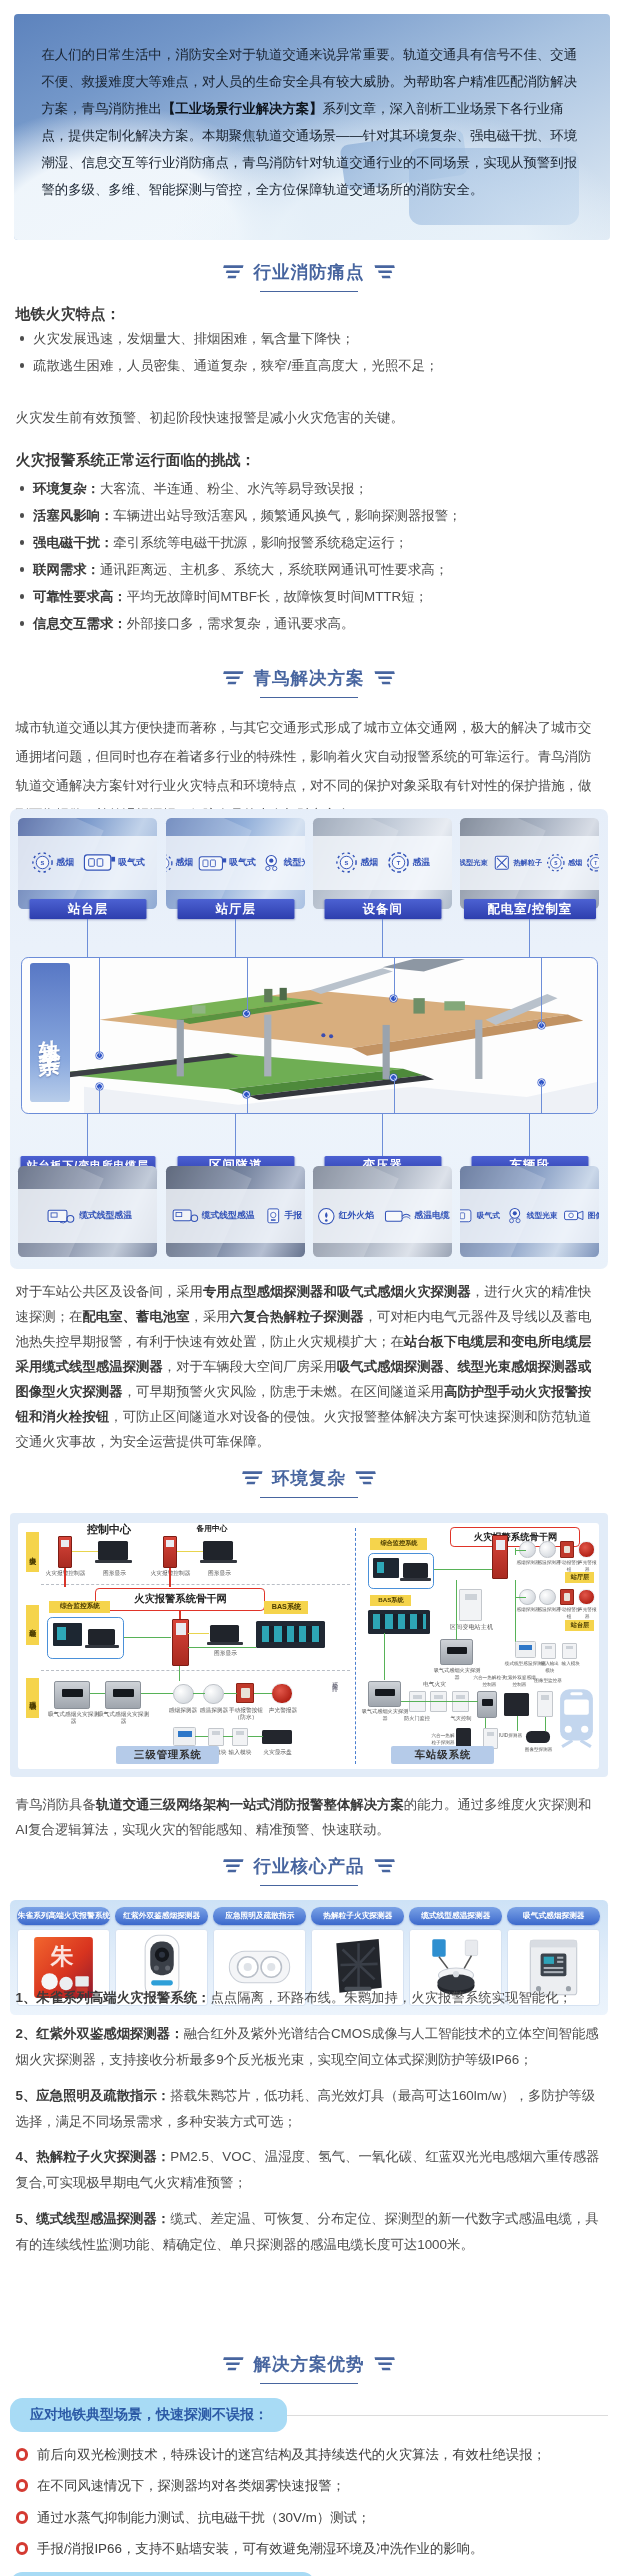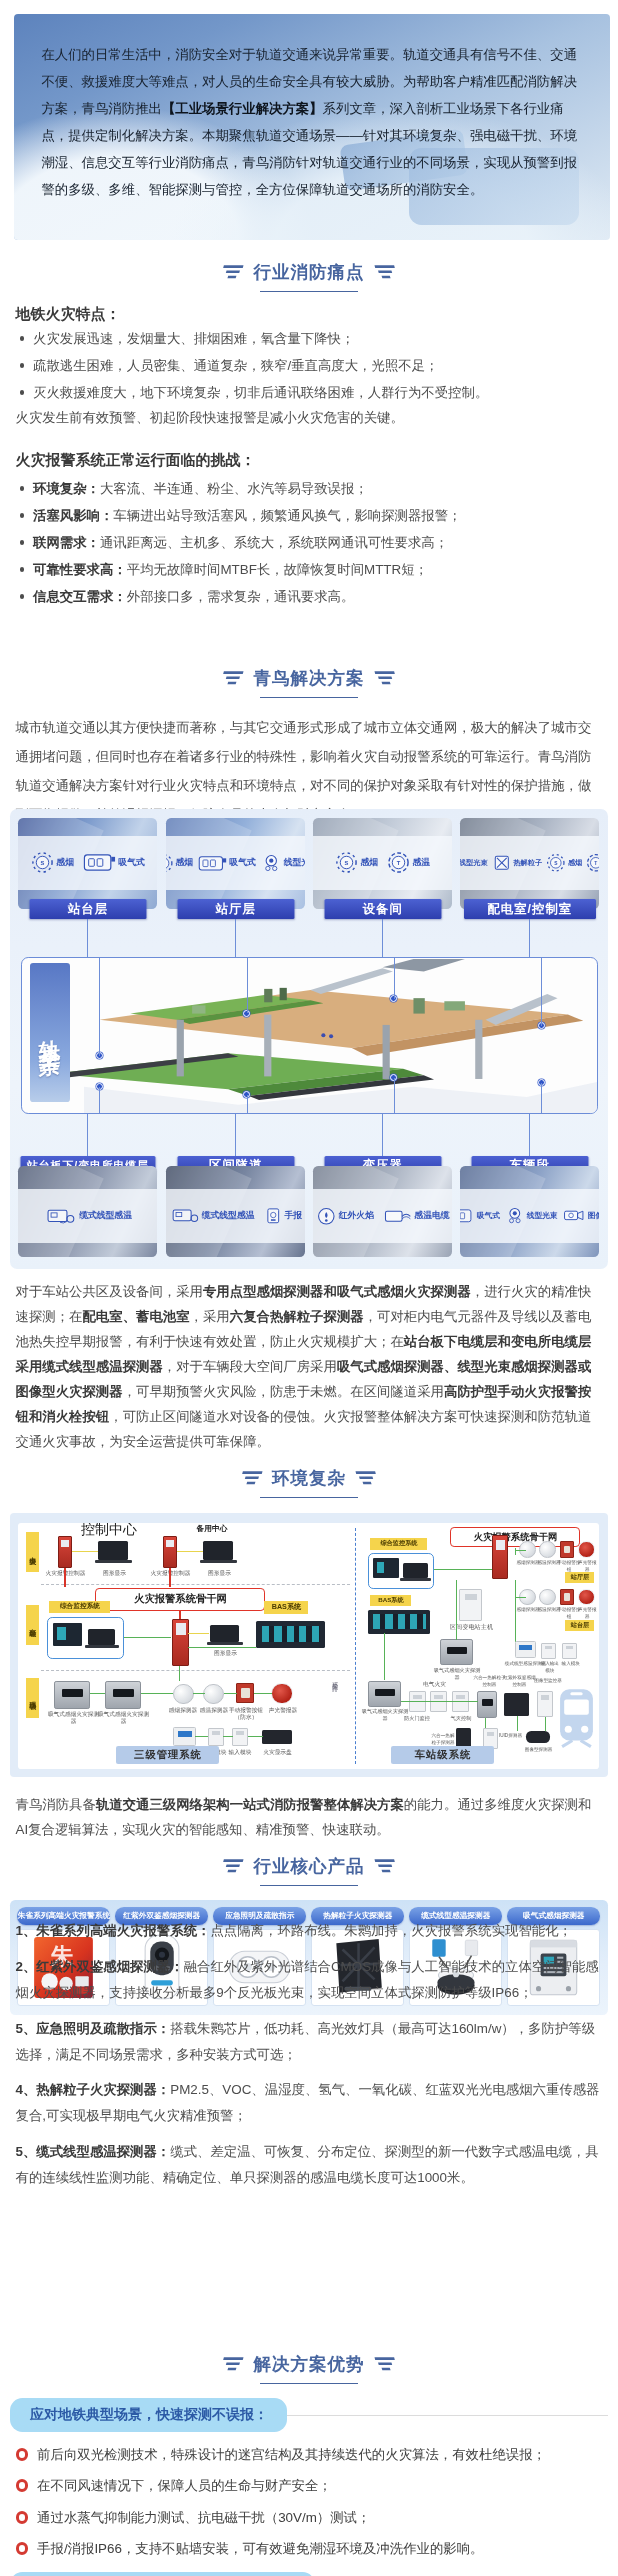--- a/index.html
+++ b/index.html
@@ -155,27 +155,27 @@
         </svg>
       </span>
   </div>
   <div class="sec-underline"></div>
 </div>
 
 <div class="abs h2" style="top:305px">地铁火灾特点：</div>
 <div class="abs blist" style="top:325px">
   <div class="li">火灾发展迅速，发烟量大、排烟困难，氧含量下降快；</div>
   <div class="li">疏散逃生困难，人员密集、通道复杂，狭窄/垂直高度大，光照不足；</div>
-  <div class="li">灭火救援难度大，地下环境复杂，切非后通讯联络困难，人群行为不受控制。</div>
 </div>
 <div class="abs para" style="top:405px">火灾发生前有效预警、初起阶段快速报警是减小火灾危害的关键。</div>
 <div class="abs h2" style="top:451px">火灾报警系统正常运行面临的挑战：</div>
 <div class="abs blist" style="top:475px">
   <div class="li" style="line-height:27px"><b>环境复杂：</b><span>大客流、半连通、粉尘、水汽等易导致误报；</span></div>
   <div class="li" style="line-height:27px"><b>活塞风影响：</b><span>车辆进出站导致活塞风，频繁通风换气，影响探测器报警；</span></div>
+  <div class="li" style="line-height:27px"><b>强电磁干扰：</b><span>牵引系统等电磁干扰源，影响报警系统稳定运行；</span></div>
   <div class="li" style="line-height:27px"><b>联网需求：</b><span>通讯距离远、主机多、系统大，系统联网通讯可性要求高；</span></div>
   <div class="li" style="line-height:27px"><b>可靠性要求高：</b><span>平均无故障时间MTBF长，故障恢复时间MTTR短；</span></div>
   <div class="li" style="line-height:27px"><b>信息交互需求：</b><span>外部接口多，需求复杂，通讯要求高。</span></div>
 </div>
 
 <div class="abs sec" style="top:666px">
   <div class="sec-row">
     <span class="deco">
         <svg width="25" height="15.5" viewBox="0 0 48 30">
           <g stroke="#47659f" stroke-width="5" transform="skewX(-16)">
@@ -504,21 +504,21 @@
   <div class="sec-underline"></div>
 </div>
 
 <div class="abs arch-panel">
  <div class="arch-inner">
 
   <div class="tag-y" style="left:7.2px; top:9.3px; width:13.4px; height:40px; font-size:6.7px; writing-mode:vertical-rl; letter-spacing:1px">中央级</div>
   <div class="tag-y" style="left:7.2px; top:82px; width:13.4px; height:40px; font-size:6.7px; writing-mode:vertical-rl; letter-spacing:1px">车站级</div>
   <div class="tag-y" style="left:7.2px; top:155px; width:13.4px; height:40px; font-size:6.7px; writing-mode:vertical-rl; letter-spacing:1px">现场级</div>
 
-  <div class="lbl" style="left:62px; top:3.1px; width:57px; font-size:14px; font-weight:normal; color:#222">控制中心</div>
+  <div class="lbl" style="left:62px; top:3.1px; width:57px; font-size:11px; font-weight:bold; color:#222">控制中心</div>
   <div class="lbl" style="left:165px; top:3.1px; width:57px; font-size:7.7px; font-weight:bold; color:#222">备用中心</div>
   <div class="cab" style="left:40px; top:13.4px; width:13.4px; height:32px"></div>
   <div class="lbl" style="left:26px; top:47px; width:42px">火灾报警控制器</div>
   <div class="yh" style="left:54px; top:28px; width:27px"></div>
   <div class="laptop" style="left:80px; top:18.5px; width:30px; height:18.5px"></div>
   <div class="lbl" style="left:78px; top:47px; width:36px">图形显示</div>
   <div class="cab" style="left:145px; top:13.4px; width:13.4px; height:32px"></div>
   <div class="lbl" style="left:131px; top:47px; width:42px">火灾报警控制器</div>
   <div class="yh" style="left:159px; top:28px; width:27px"></div>
   <div class="laptop" style="left:185px; top:18.5px; width:30px; height:18.5px"></div>
@@ -784,21 +784,21 @@
             <rect x="36" y="62" width="38" height="4"></rect>
             <rect x="36" y="70" width="38" height="4"></rect>
           </g>
         <circle cx="26" cy="104" r="5 " fill="#9aa1a9"></circle>
           <circle cx="84" cy="104" r="5" fill="#9aa1a9"></circle>
       </svg>
     </div>
   </div>
 </div>
 
-<div class="abs plist" style="top:1918px">
+<div class="abs plist" style="top:1985px">
   <div class="pitem"><b>1、朱雀系列高端火灾报警系统：</b><span>点点隔离，环路布线。朱鹮加持，火灾报警系统实现智能化；</span></div>
   <div class="pitem"><b>2、红紫外双鉴感烟探测器：</b><span>融合红外及紫外光谱结合CMOS成像与人工智能技术的立体空间智能感烟火灾探测器，支持接收分析最多9个反光板光束，实现空间立体式探测防护等级IP66；</span></div>
   <div class="pitem"><b>5、应急照明及疏散指示：</b><span>搭载朱鹮芯片，低功耗、高光效灯具（最高可达160lm/w），多防护等级选择，满足不同场景需求，多种安装方式可选；</span></div>
   <div class="pitem"><b>4、热解粒子火灾探测器：</b><span>PM2.5、VOC、温湿度、氢气、一氧化碳、红蓝双光光电感烟六重传感器复合,可实现极早期电气火灾精准预警；</span></div>
   <div class="pitem"><b>5、缆式线型感温探测器：</b><span>缆式、差定温、可恢复、分布定位、探测型的新一代数字式感温电缆，具有的连续线性监测功能、精确定位、单只探测器的感温电缆长度可达1000米。</span></div>
 </div>
 
 <div class="abs sec" style="top:2352px">
   <div class="sec-row">
     <span class="deco">
@@ -820,18 +820,18 @@
           </g>
         </svg>
       </span>
   </div>
   <div class="sec-underline"></div>
 </div>
 
 <div class="adv-line" style="left:155px; top:2415px; width:453px"></div>
 <div class="abs adv-pill" style="top:2398px">应对地铁典型场景，快速探测不误报：</div>
 <div class="adv-item" style="top:2442px"><span class="ring"></span><span>前后向双光检测技术，特殊设计的迷宫结构及其持续迭代的火灾算法，有效杜绝误报；</span></div>
-<div class="adv-item" style="top:2473px"><span class="ring"></span><span>在不同风速情况下，保障人员的生命与财产安全；</span></div>
+<div class="adv-item" style="top:2473px"><span class="ring"></span><span>在不同风速情况下，探测器均对各类烟雾快速报警；</span></div>
 <div class="adv-item" style="top:2505px"><span class="ring"></span><span>通过水蒸气抑制能力测试、抗电磁干扰（30V/m）测试；</span></div>
 <div class="adv-item" style="top:2536px"><span class="ring"></span><span>手报/消报IP66，支持不贴墙安装，可有效避免潮湿环境及冲洗作业的影响。</span></div>
 
 <div class="abs adv-pill" style="top:2572px">点点隔离，环路布线，系统可靠性新高度：</div>
 
 
 </body></html>

